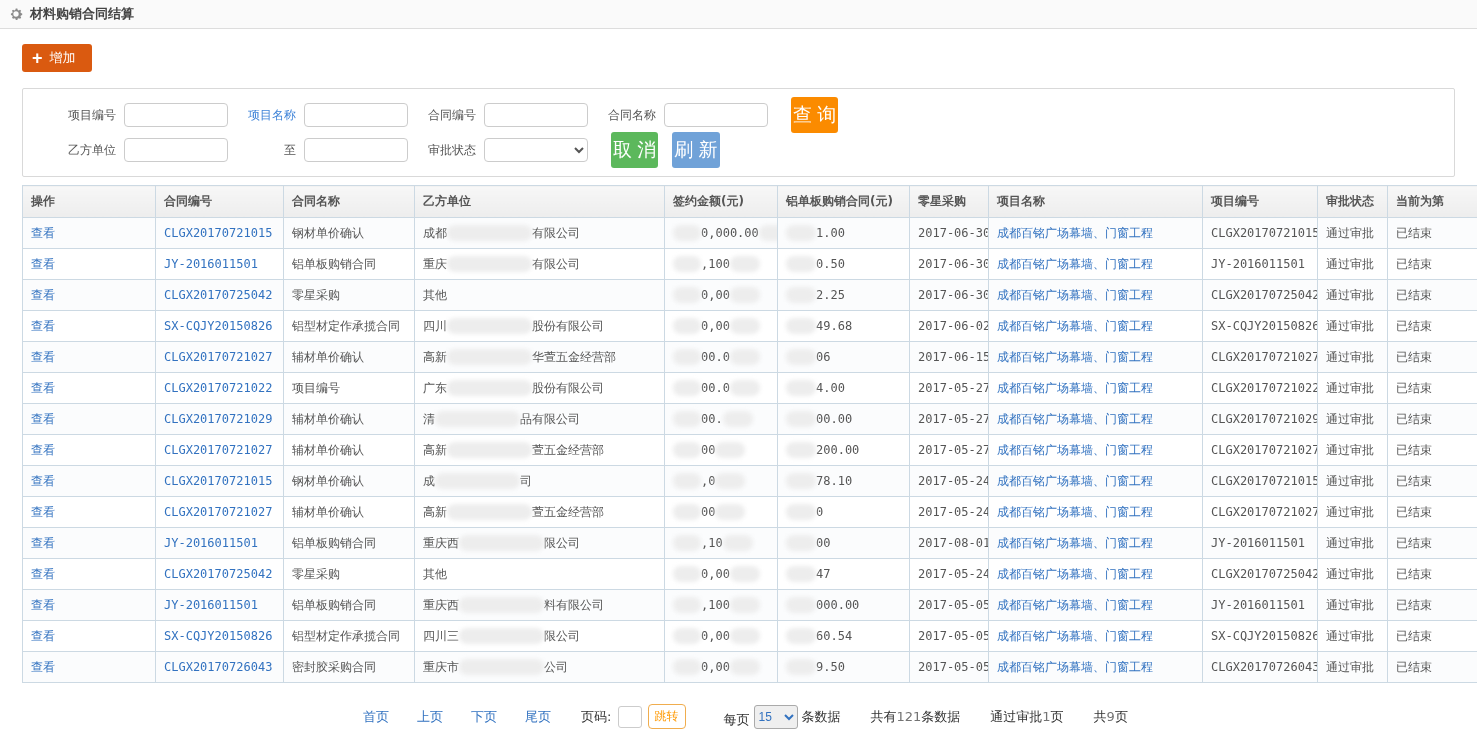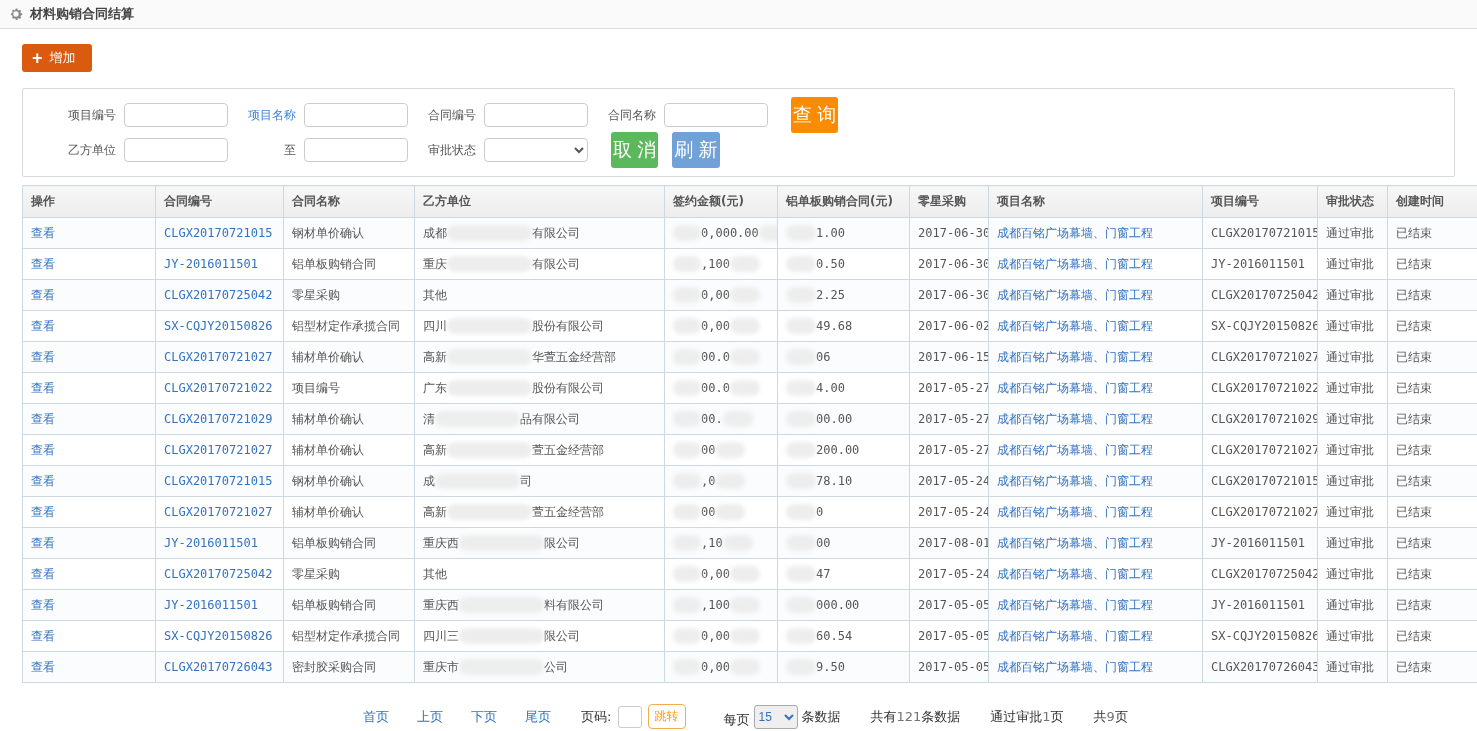--- a/index.html
+++ b/index.html
@@ -127,21 +127,21 @@
         <th>操作</th>
         <th>合同编号</th>
         <th>合同名称</th>
         <th>乙方单位</th>
         <th>签约金额(元)</th>
         <th>铝单板购销合同(元)</th>
         <th>零星采购</th>
         <th>项目名称</th>
         <th>项目编号</th>
         <th>审批状态</th>
-        <th>创建时间</th>
+        <th>当前为第</th>
       </tr>
     </thead>
   <tbody>
       <tr>
         <td><a class="lnk">查看</a></td>
         <td><a class="lnk mono">CLGX20170721015</a></td>
         <td>钢材单价确认</td>
         <td>成都<span class="redact" style="width: 85px;"></span>有限公司</td>
         <td class="mono"><span class="redact" style="width: 28px;"></span>0,000.00<span class="redact" style="width: 30px;"></span></td>
         <td class="mono"><span class="redact" style="width: 30px;"></span>1.00</td>

